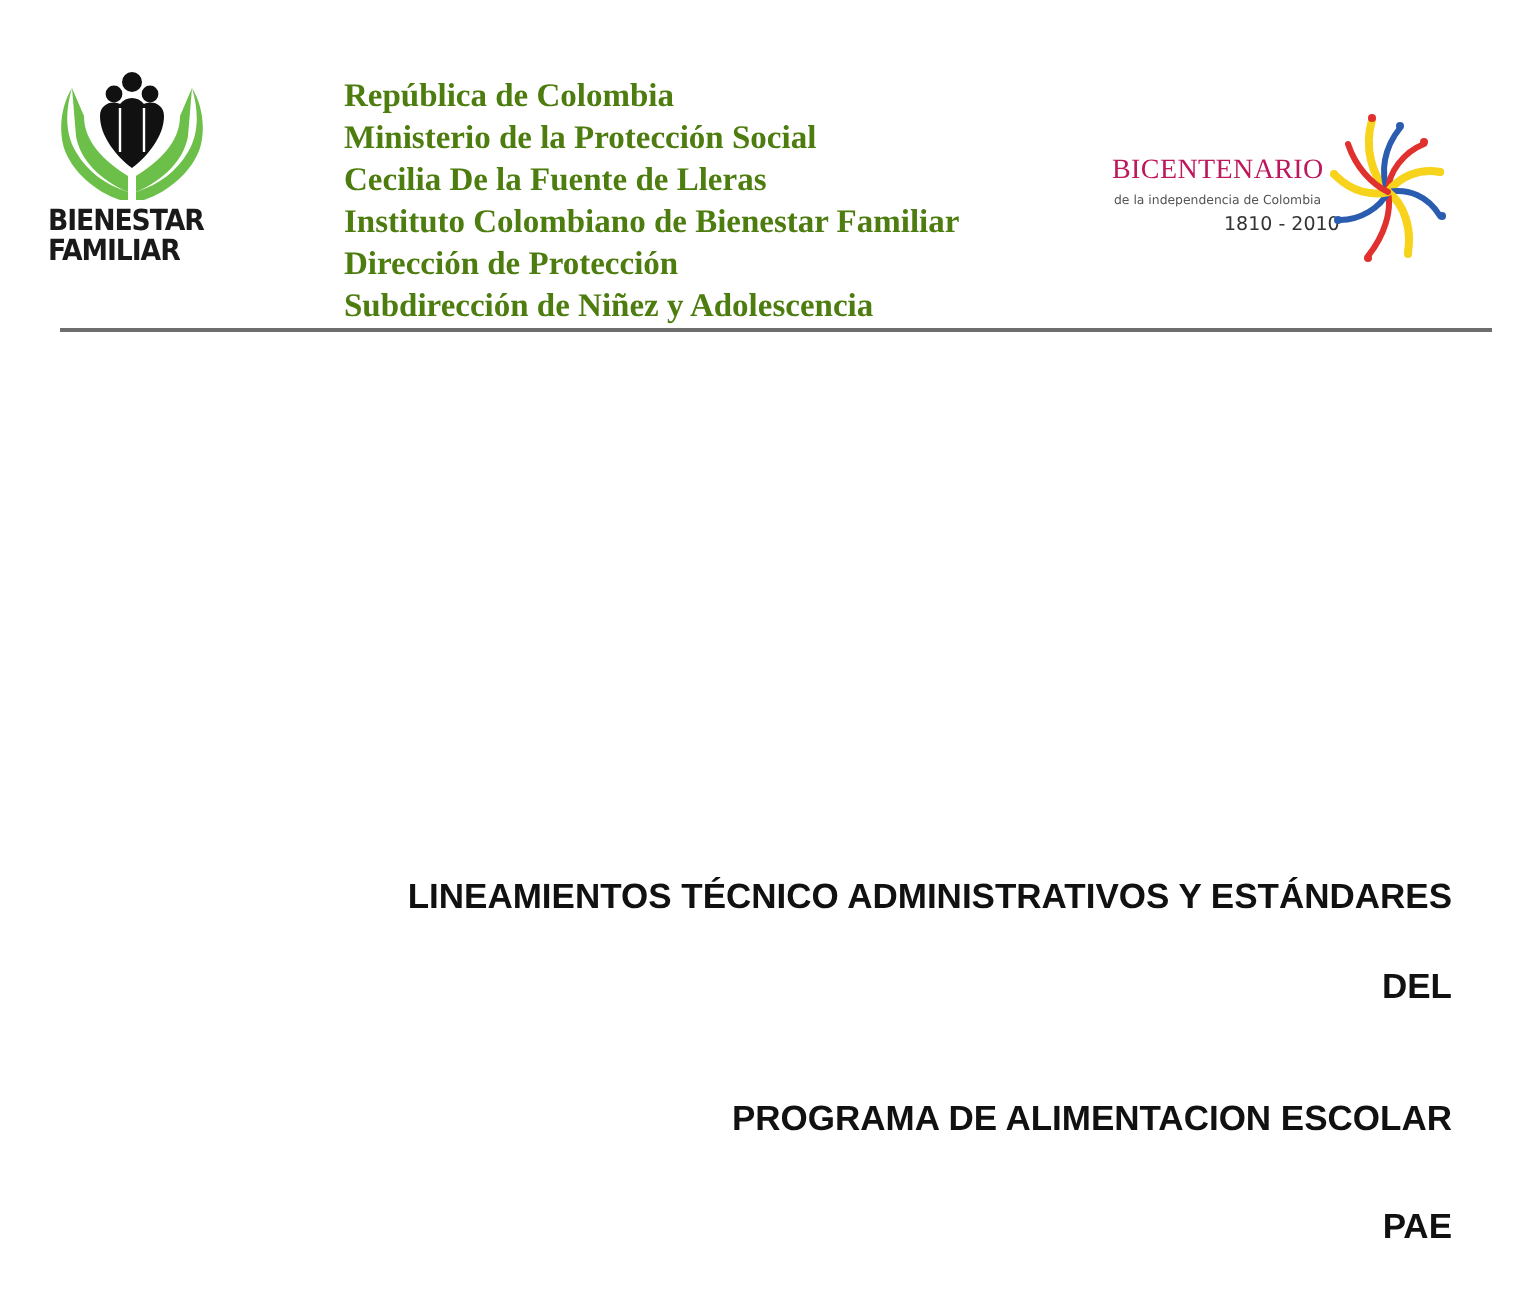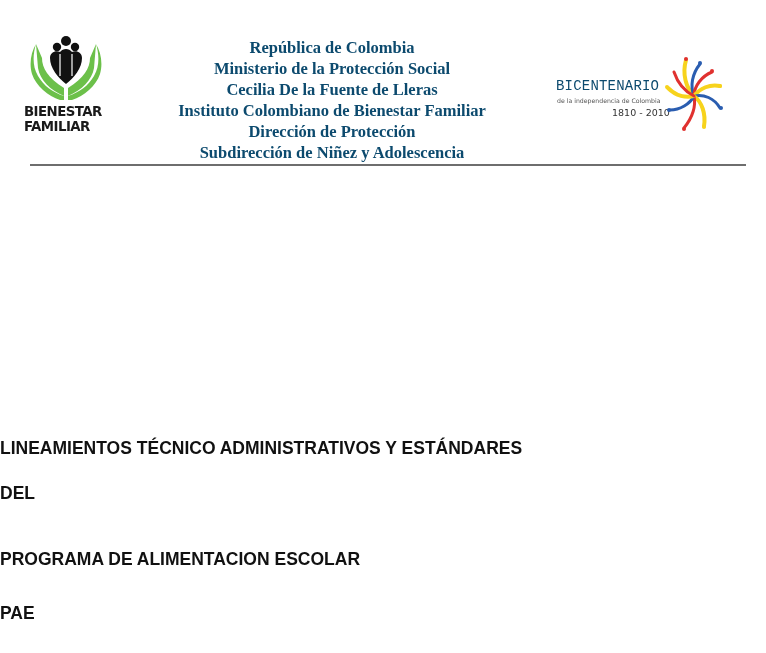--- a/index.html
+++ b/index.html
@@ -39,46 +39,46 @@
     letter-spacing: -0.6px;
     color: #1a1a1a;
     transform: scaleX(0.92);
     transform-origin: left top;
   }
   .header-text {
     position: absolute;
     left: 172px;
     top: 37px;
     width: 320px;
-    text-align: center;
+    text-align: left;
     font-family: "Liberation Serif", serif;
     font-weight: bold;
     font-size: 16.5px;
     line-height: 21px;
-    color: #0c4a6e;
+    color: #4d7c0f;
   }
   .header-text div {
     white-space: nowrap;
   }
   .logo-right {
     position: absolute;
     left: 556px;
     top: 52px;
     width: 180px;
     height: 90px;
   }
   .logo-right .bic-title {
     position: absolute;
     left: 0;
     top: 26px;
-    font-family: Liberation Mono, monospace;
+    font-family: Liberation Serif, serif;
     font-size: 14px;
     font-weight: normal;
     letter-spacing: 0.2px;
-    color: #0c4a6e;
+    color: #be185d;
     white-space: nowrap;
   }
   .logo-right .bic-sub {
     position: absolute;
     left: 1px;
     top: 45px;
     font-family: "DejaVu Sans", sans-serif;
     font-size: 6.2px;
     color: #555;
     white-space: nowrap;
@@ -112,21 +112,21 @@
     width: 726px;
     font-family: "Liberation Sans", sans-serif;
     font-weight: bold;
     font-size: 17.5px;
     color: #111;
   }
   .title-line {
     position: absolute;
     left: 0;
     width: 726px;
-    text-align: left;
+    text-align: right;
     white-space: nowrap;
   }
 </style>
 </head>
 <body>
 
 <div class="logo-left">
   <svg width="72" height="66" viewBox="0 0 72 66">
 
     <path d="M6 8 C3 18, 2 30, 8 40 C14 50, 22 56, 34 60 L34 64 L30 64 C18 60, 6 50, 2 38 C-1 28, 1 16, 6 8 Z" fill="#6cc04a"></path>

